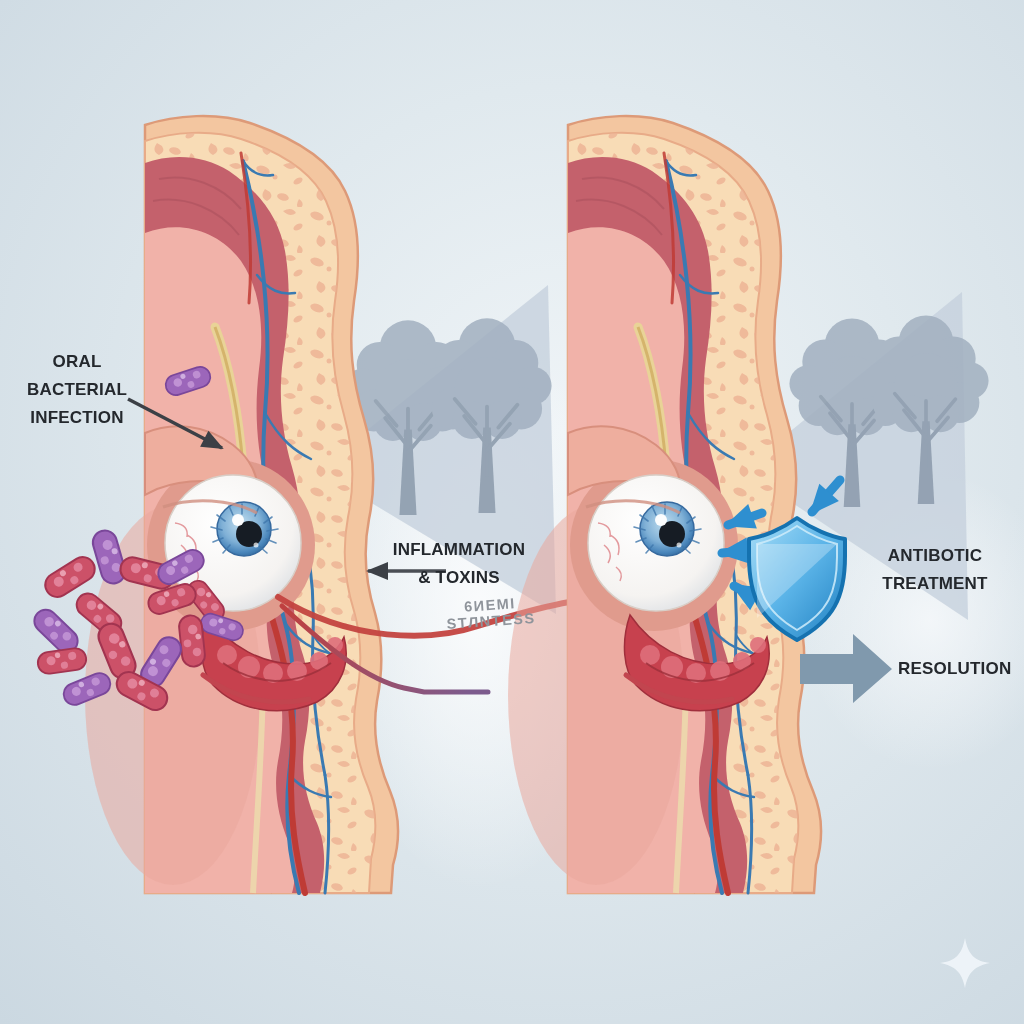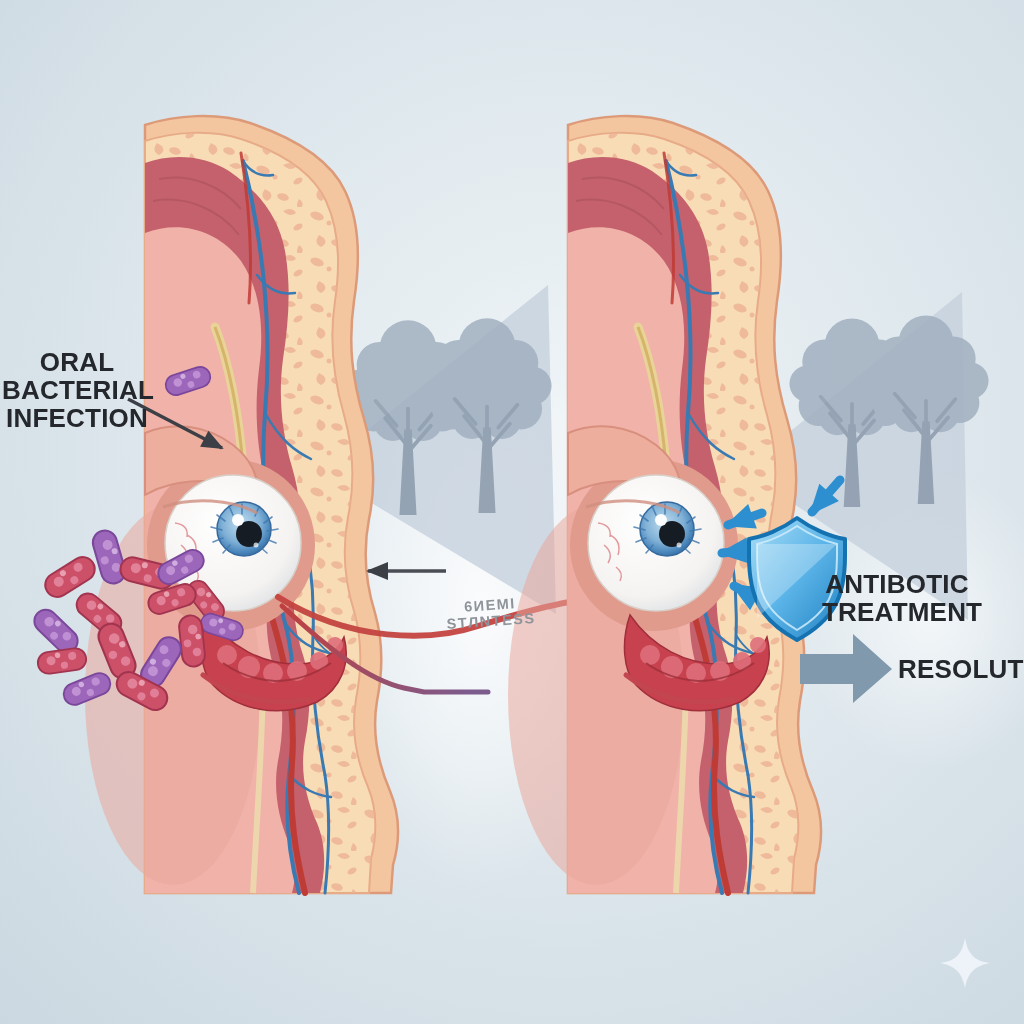--- a/index.html
+++ b/index.html
@@ -9,21 +9,21 @@
     font-family:"Liberation Sans",sans-serif;
   }
   .glow{position:absolute;pointer-events:none;}
   #glow-mid{left:330px;top:330px;width:300px;height:560px;
     background:radial-gradient(closest-side, rgba(251,252,253,.95), rgba(251,252,253,0));}
   #glow-right{left:800px;top:470px;width:260px;height:300px;
     background:radial-gradient(closest-side, rgba(248,250,252,.8), rgba(248,250,252,0));}
   svg{position:absolute;left:0;top:0;}
   .label{
     position:absolute;font-weight:700;color:#24282d;text-align:center;
-    white-space:pre-line;letter-spacing:.2px;line-height:28px;font-size:26px;
+    white-space:pre-line;letter-spacing:.2px;line-height:28px;font-size:17px;
   }
   #inflammation-note{
     font-size:14.5px;font-weight:700;color:#8f949b;letter-spacing:1.5px;
     transform:rotate(-4deg);line-height:16px;
   }
   #resolution-label{line-height:26px;}
 </style>
 </head>
 <body>
 
@@ -228,17 +228,19 @@
     </g>
 
     <polygon points="800,654 853,654 853,634 892,669 853,703 853,684 800,684" fill="#8099ad"></polygon>
 
     <path d="M965,938 C968,955 975,961 990,963 C975,966 968,972 965,988 C962,972 955,966 940,963 C955,961 962,955 965,938 Z" fill="#eff5f9" opacity="0.9"></path>
   </svg>
 
   <div class="label" id="oral-label" style="left:2px;top:348px;width:150px;">ORAL
 BACTERIAL
 INFECTION</div>
+  <div class="label" id="inflammation-label" style="left:368px;top:536px;width:182px;">INFLAMMATION
+&amp; TOXINS</div>
   <div class="label" id="inflammation-note" style="left:418px;top:597px;width:145px;">6ИEMI STЛNTESS</div>
-  <div class="label" id="antibiotic-label" style="left:822px;top:542px;width:150px;margin-top:28px;">ANTIBOTIC
+  <div class="label" id="antibiotic-label" style="left:860px;top:542px;width:150px;">ANTIBOTIC
 TREATMENT</div>
   <div class="label" id="resolution-label" style="left:898px;top:656px;width:125px;text-align:left;">RESOLUTION</div>
 </div>
 
 </body></html>

